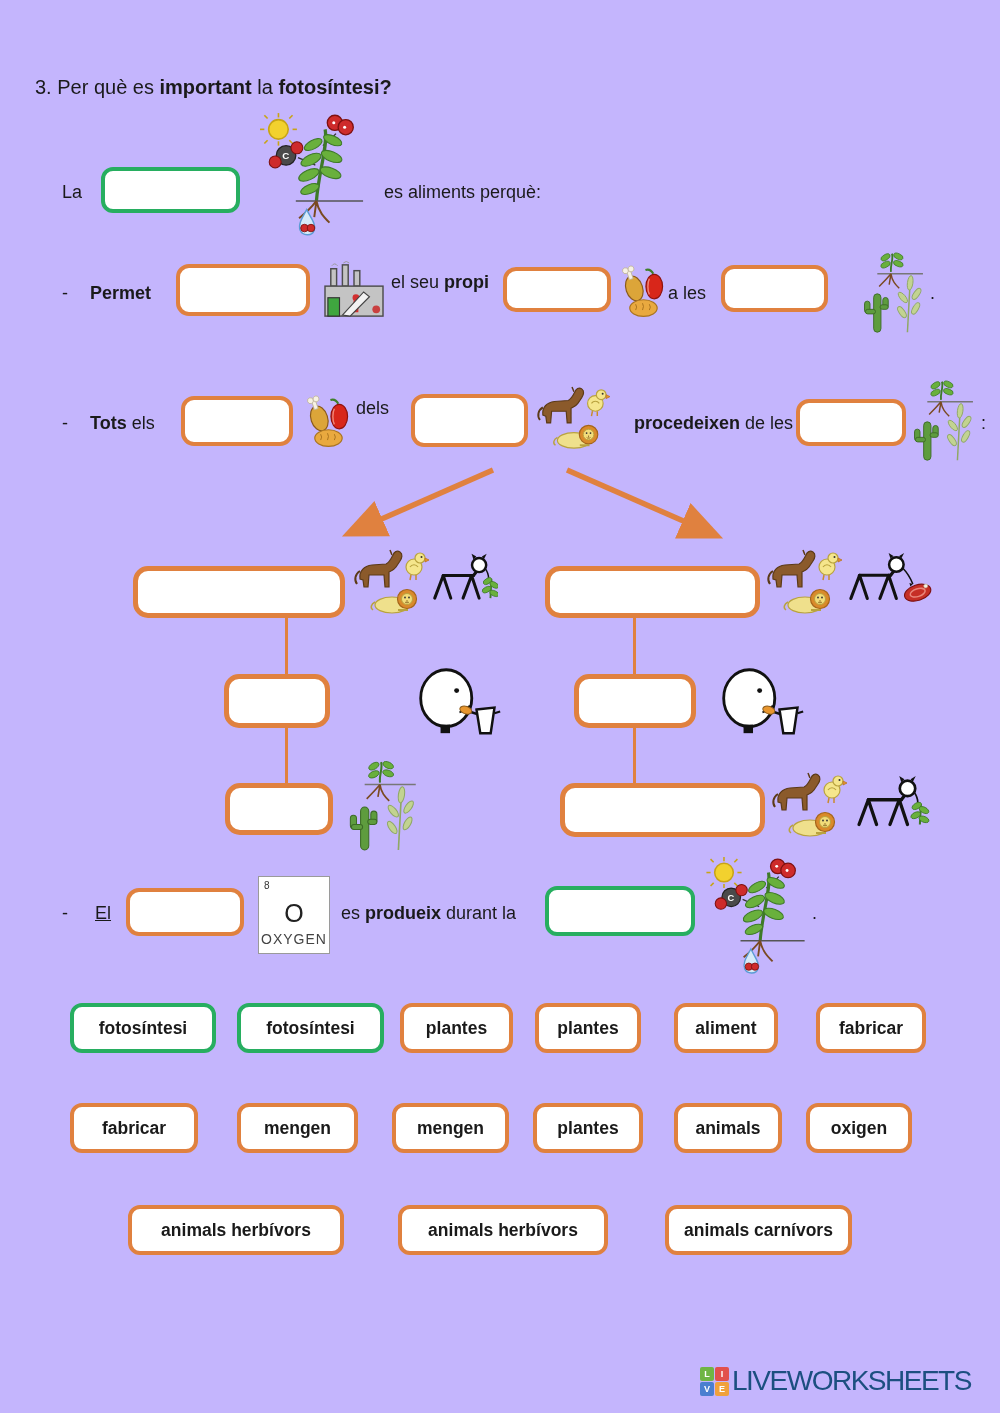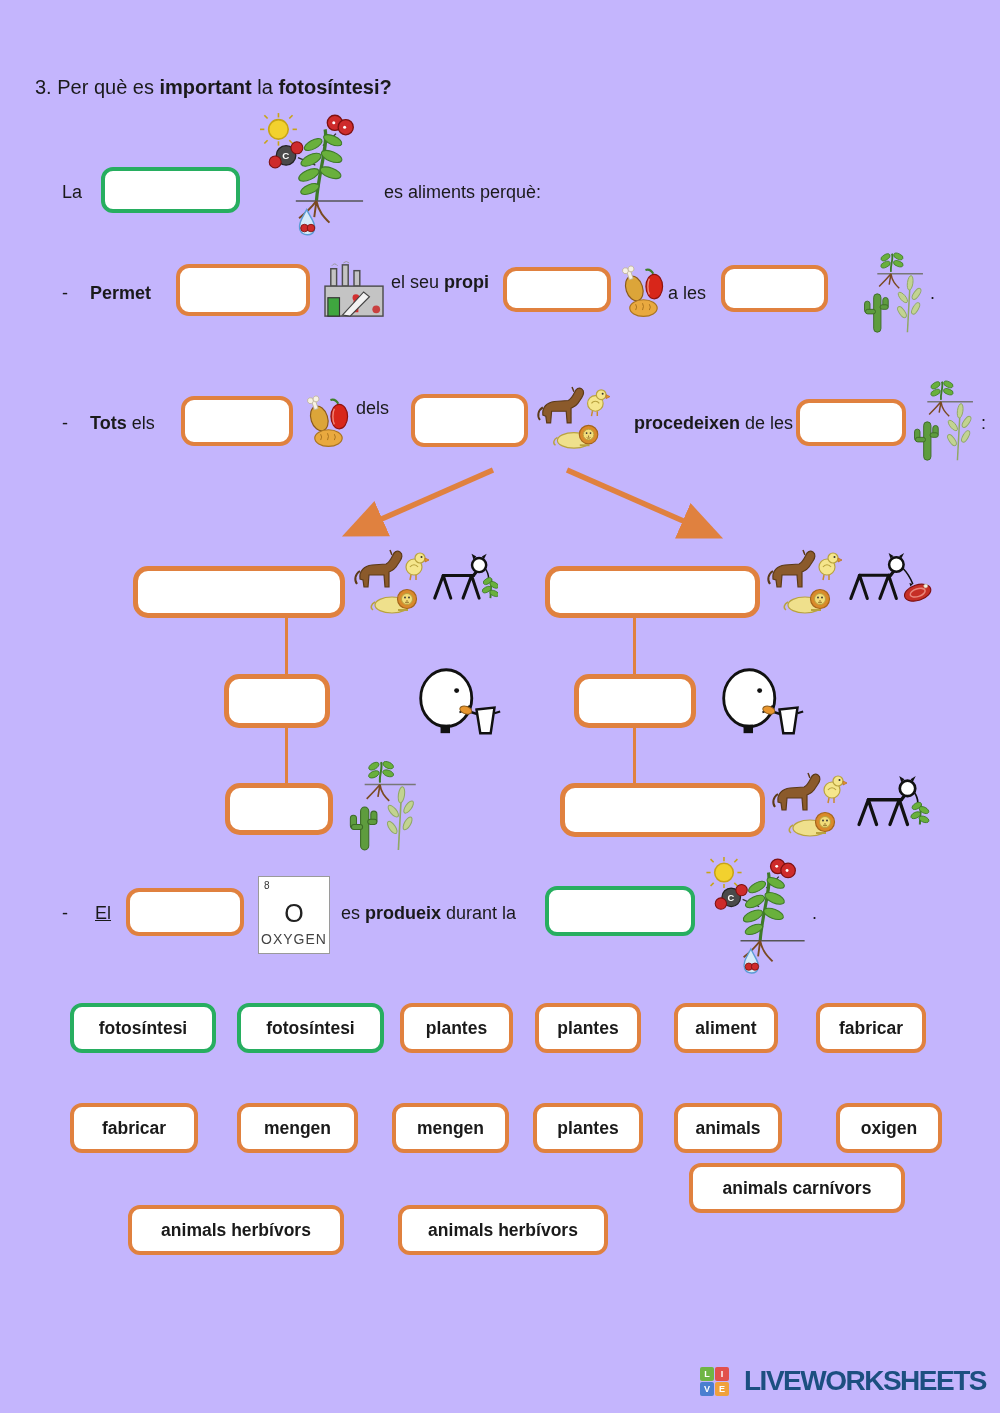--- a/index.html
+++ b/index.html
@@ -16,21 +16,21 @@
         display:flex;align-items:center;justify-content:center;font-weight:bold;font-size:17.5px;cursor:pointer;}
   .bank.green{border-color:#27AE60;}
   .oxtile{position:absolute;box-sizing:border-box;width:72px;height:78px;border:1.5px solid #9a9a9a;background:#fff;}
   .oxtile .num{position:absolute;left:5px;top:3px;font-size:10px;color:#333;}
   .oxtile .sym{position:absolute;left:0;right:0;top:22px;text-align:center;font-size:25px;color:#222;}
   .oxtile .nm{position:absolute;left:0;right:0;bottom:6px;text-align:center;font-size:14px;letter-spacing:1px;color:#444;}
   .icon{position:absolute;}
   #lws{position:absolute;left:700px;top:1365px;display:flex;align-items:center;}
   #lws .tiles{display:grid;grid-template-columns:14px 14px;grid-template-rows:14px 14px;gap:1px;margin-right:3px;}
   #lws .tile{display:flex;align-items:center;justify-content:center;color:#fff;font-size:9px;font-weight:bold;border-radius:2px;}
-  #lws .brand{font-size:28px;font-weight:bold;color:#1C4F80;letter-spacing:-1.5px;margin-left:12px;}
+  #lws .brand{font-size:28px;font-weight:normal;color:#1C4F80;letter-spacing:-1.5px;}
 </style>
 </head>
 <body>
 
 <svg width="0" height="0" style="position:absolute">
 <defs>
   <g id="photo">
     <g stroke="#C8A415" stroke-width="1.5">
       <line x1="20" y1="1" x2="20" y2="5"></line>
           <line x1="20" y1="27" x2="20" y2="31"></line>
@@ -311,25 +311,25 @@
   <div class="bank" style="left:400px;top:1003px;width:113px;">plantes</div>
   <div class="bank" style="left:535px;top:1003px;width:106px;">plantes</div>
   <div class="bank" style="left:674px;top:1003px;width:104px;">aliment</div>
   <div class="bank" style="left:816px;top:1003px;width:110px;">fabricar</div>
 
   <div class="bank" style="left:70px;top:1103px;width:128px;">fabricar</div>
   <div class="bank" style="left:237px;top:1103px;width:121px;">mengen</div>
   <div class="bank" style="left:392px;top:1103px;width:117px;">mengen</div>
   <div class="bank" style="left:533px;top:1103px;width:110px;">plantes</div>
   <div class="bank" style="left:674px;top:1103px;width:108px;">animals</div>
-  <div class="bank" style="left:836px;top:1103px;width:106px;">oxigen</div>
+  <div class="bank" style="left:806px;top:1103px;width:106px;">oxigen</div>
 
   <div class="bank" style="left:128px;top:1205px;width:216px;">animals herbívors</div>
   <div class="bank" style="left:398px;top:1205px;width:210px;">animals herbívors</div>
-  <div class="bank" style="left:665px;top:1163px;width:216px;margin-left:24px;">animals carnívors</div>
+  <div class="bank" style="left:665px;top:1205px;width:187px;">animals carnívors</div>
 
   <div id="lws">
     <div class="tiles">
       <div class="tile" style="background:#70B544">L</div>
       <div class="tile" style="background:#E2504C">I</div>
       <div class="tile" style="background:#4A7FD0">V</div>
       <div class="tile" style="background:#F0A13C">E</div>
     </div>
     <div class="brand">LIVEWORKSHEETS</div>
   </div>

